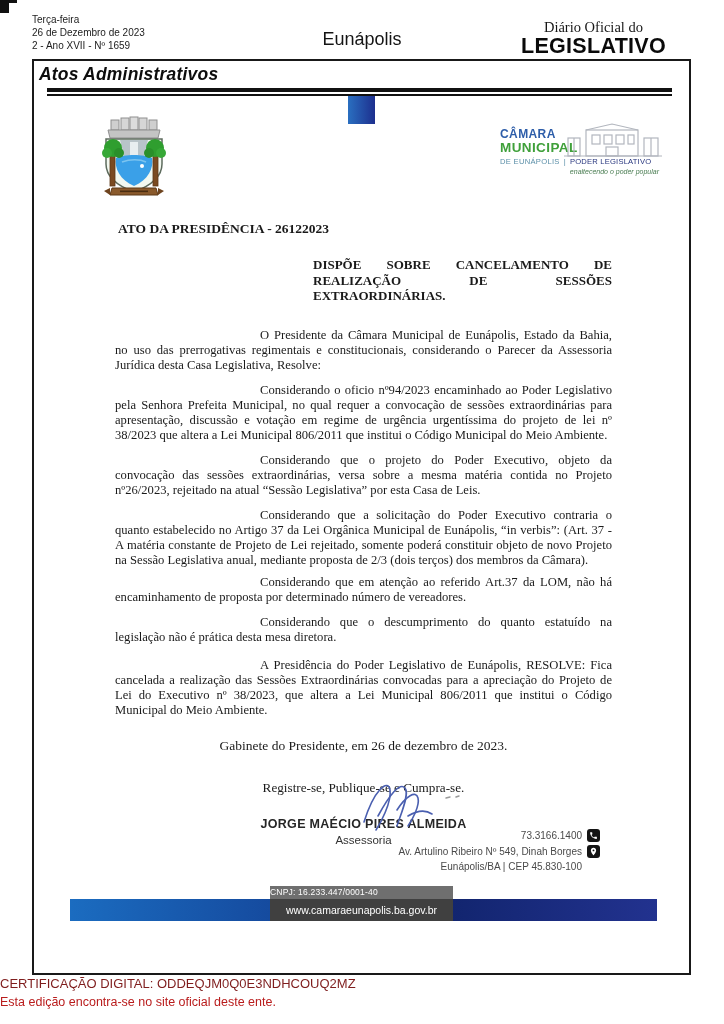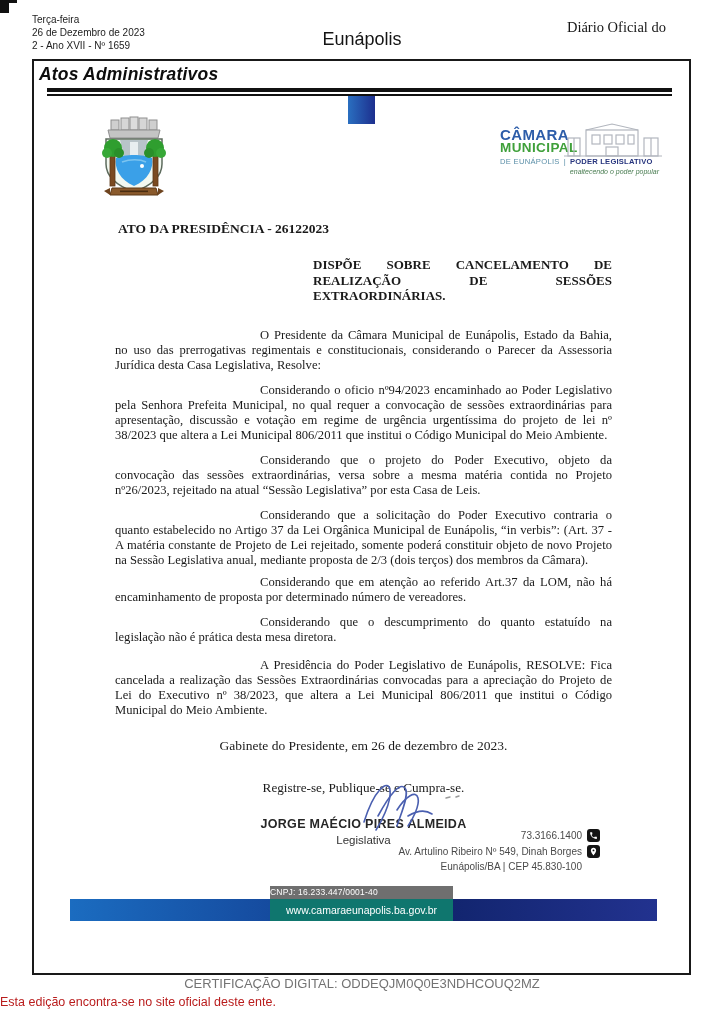--- a/index.html
+++ b/index.html
@@ -21,26 +21,26 @@
   
   .frame{left:32px;top:59px;width:659px;height:916px;border:2px solid #191919;box-sizing:border-box;}
   .section-title{left:39px;top:64px;font-size:17.5px;font-weight:bold;font-style:italic;letter-spacing:.2px;color:#0d0d0d;}
   .double-rule{left:47px;top:88px;width:625px;}
   .double-rule .r1{height:4px;background:#111;}
   .double-rule .r2{height:2px;background:#111;margin-top:2px;}
   .blue-square{left:348px;top:96px;width:27px;height:28px;background:linear-gradient(90deg,#2a6fc0,#1d2f8e);}
 
   
   .camara-logo{left:500px;top:128px;width:165px;}
-  .camara-l1{font-size:15px;font-weight:bold;color:#2d5da9;letter-spacing:.4px;line-height:13px;}
+  .camara-l1{font-size:12px;font-weight:bold;color:#2d5da9;letter-spacing:.4px;line-height:13px;}
   .camara-l2{font-size:13.5px;font-weight:bold;color:#3fa03a;letter-spacing:.4px;line-height:14px;}
   .camara-l3{font-size:7.6px;line-height:10px;white-space:nowrap;margin-top:2px;}
   .camara-l3 .muted{color:#5b8fa8;letter-spacing:.3px;}
   .camara-l3 .sep{color:#5b8fa8;margin:0 2px;}
-  .camara-l3 .strong{font-weight:bold;color:#27357e;letter-spacing:.2px;}
+  .camara-l3 .strong{font-weight:normal;color:#27357e;letter-spacing:.2px;}
   .camara-tagline{font-size:7px;font-style:italic;color:#4a7d52;text-align:right;margin-top:1px;padding-right:6px;}
   .building-svg{position:absolute;left:62px;top:-6px;}
 
   
   .doc-title{left:118px;top:205px;font-family:"Liberation Serif",serif;font-weight:bold;font-size:13.5px;margin-top:16px;}
   .text-col{left:115px;top:257px;width:497px;font-family:"Liberation Serif",serif;font-size:12.6px;line-height:15px;}
   .subject{margin:0 0 24px 198px;width:299px;font-weight:bold;font-size:13px;line-height:15.5px;text-align:justify;}
   .body-p{margin:0 0 10px 0;text-align:justify;text-indent:145px;}
   .body-p.mb7{margin-bottom:7px;}
   .body-p.mb13{margin-bottom:13px;}
@@ -56,42 +56,43 @@
   .contact{right:124px;top:829px;font-size:10px;color:#4a4a4a;}
   .contact-row{display:flex;justify-content:flex-end;align-items:center;gap:5px;margin-bottom:3px;line-height:12px;}
   .contact-row.noicon{padding-right:18px;margin-bottom:8px;}
   .sq-icon{width:13px;height:13px;background:#141414;border-radius:3px;display:flex;align-items:center;justify-content:center;flex:0 0 auto;}
 
   
   .cnpj-box{left:270px;top:886px;width:183px;height:13px;background:#6f6f6f;color:#fff;
             font-size:8.5px;line-height:13px;text-align:left;letter-spacing:.2px;}
   .blue-bar{left:70px;top:899px;width:587px;height:22px;
             background:linear-gradient(90deg,#1b6cc0 0%,#154a9e 35%,#12256f 65%,#22328f 100%);}
-  .website-box{left:270px;top:899px;width:183px;height:22px;background:#0f766e;color:#fff;
+  .website-box{left:270px;top:899px;width:183px;height:22px;background:#404040;color:#fff;
                font-size:10.5px;line-height:22px;text-align:center;z-index:2;}
 
   
-  .cert1{left:0;right:0;top:976px;text-align:center;font-size:13px;color:#737373;}
+  .cert1{left:0;right:0;top:976px;text-align:left;font-size:13px;color:#7f1d1d;}
   .cert2{left:0;right:0;top:995px;text-align:left;font-size:12.5px;color:#b91c1c;}
 </style>
 </head>
 <body>
 
 <div class="page">
 
   <div class="abs corner-mark"></div>
 
   <div class="abs header-left">
     <div>Terça-feira</div>
     <div>26 de Dezembro de 2023</div>
     <div>2 - Ano XVII - Nº 1659</div>
   </div>
   <div class="abs header-city">Eunápolis</div>
   <div class="abs header-gazette">
     <div class="gazette-line1">Diário Oficial do</div>
+    <div class="gazette-line2">LEGISLATIVO</div>
   </div>
 
   <div class="abs frame"></div>
   <div class="abs section-title">Atos Administrativos</div>
   <div class="abs double-rule">
     <div class="r1"></div>
       <div class="r2"></div>
   </div>
   <div class="abs blue-square"></div>
 
@@ -164,21 +165,21 @@
     <p class="body-p">O Presidente da Câmara Municipal de Eunápolis, Estado da Bahia, no uso das prerrogativas regimentais e constitucionais, considerando o Parecer da Assessoria Jurídica desta Casa Legislativa, Resolve:</p>
     <p class="body-p">Considerando o oficio nº94/2023 encaminhado ao Poder Legislativo pela Senhora Prefeita Municipal, no qual requer a convocação de sessões extraordinárias para apresentação, discussão e votação em regime de urgência urgentíssima do projeto de lei nº 38/2023 que altera a Lei Municipal 806/2011 que institui o Código Municipal do Meio Ambiente.</p>
     <p class="body-p">Considerando que o projeto do Poder Executivo, objeto da convocação das sessões extraordinárias, versa sobre a mesma matéria contida no Projeto nº26/2023, rejeitado na atual “Sessão Legislativa” por esta Casa de Leis.</p>
     <p class="body-p mb7">Considerando que a solicitação do Poder Executivo contraria o quanto estabelecido no Artigo 37 da Lei Orgânica Municipal de Eunápolis, “in verbis”: (Art. 37 - A matéria constante de Projeto de Lei rejeitado, somente poderá constituir objeto de novo Projeto na Sessão Legislativa anual, mediante proposta de 2/3 (dois terços) dos membros da Câmara).</p>
     <p class="body-p">Considerando que em atenção ao referido Art.37 da LOM, não há encaminhamento de proposta por determinado número de vereadores.</p>
     <p class="body-p mb13">Considerando que o descumprimento do quanto estatuído na legislação não é prática desta mesa diretora.</p>
     <p class="body-p">A Presidência do Poder Legislativo de Eunápolis, RESOLVE: Fica cancelada a realização das Sessões Extraordinárias convocadas para a apreciação do Projeto de Lei do Executivo nº 38/2023, que altera a Lei Municipal 806/2011 que institui o Código Municipal do Meio Ambiente.</p>
     <p class="center-line gabinete">Gabinete do Presidente, em 26 de dezembro de 2023.</p>
     <p class="center-line registre">Registre-se, Publique-se e Cumpra-se.</p>
     <div class="signer-name">JORGE MAÉCIO PIRES ALMEIDA</div>
-    <div class="signer-role">Legislativa</div>
+    <div class="signer-role">Assessoria</div>
   </div>
 
   <svg class="abs signature-svg" width="116" height="62" viewBox="0 0 116 62">
     <g fill="none" stroke="#4a5fb0" stroke-width="1.6" stroke-linecap="round">
       <path d="M14 46 C 24 14, 38 2, 40 14 C 42 26, 30 48, 26 54"></path>
       <path d="M28 40 C 40 18, 50 6, 55 12 C 60 18, 50 40, 47 50"></path>
       <path d="M47 34 C 56 20, 66 14, 68 22 C 70 30, 62 44, 58 50"></path>
       <path d="M58 40 C 68 34, 76 34, 82 38"></path>
     </g>
     <g stroke="#9a9a9a" stroke-width="1.4" stroke-linecap="round">

